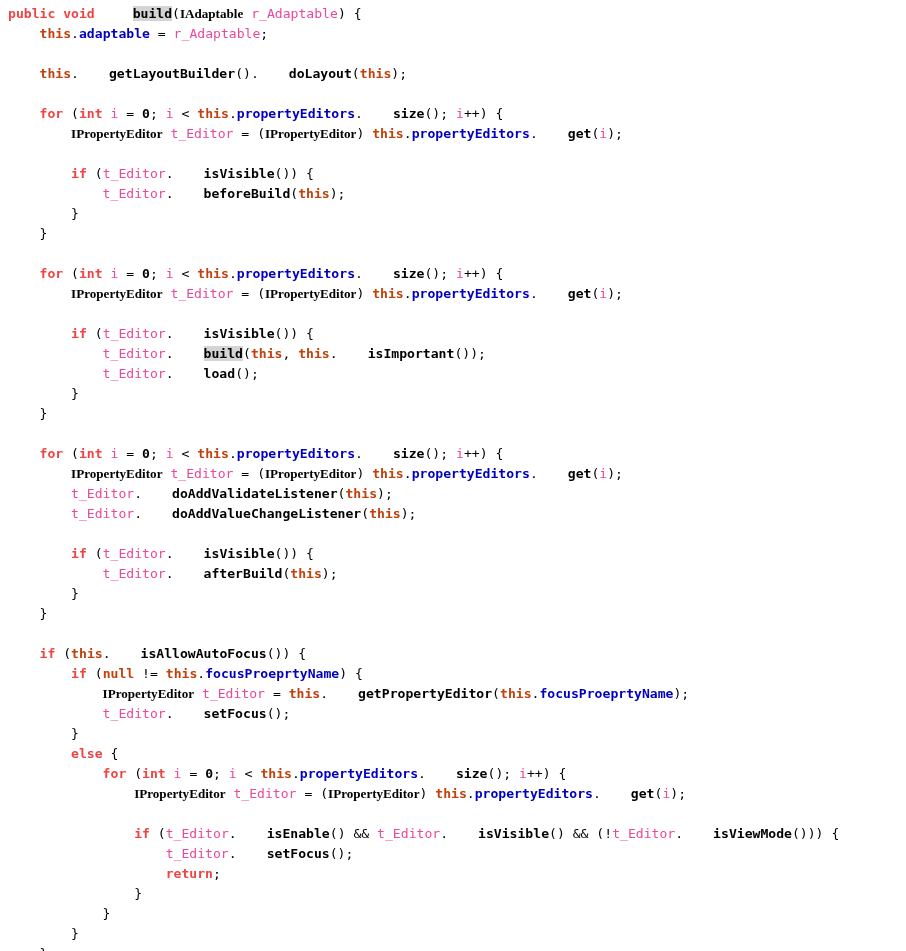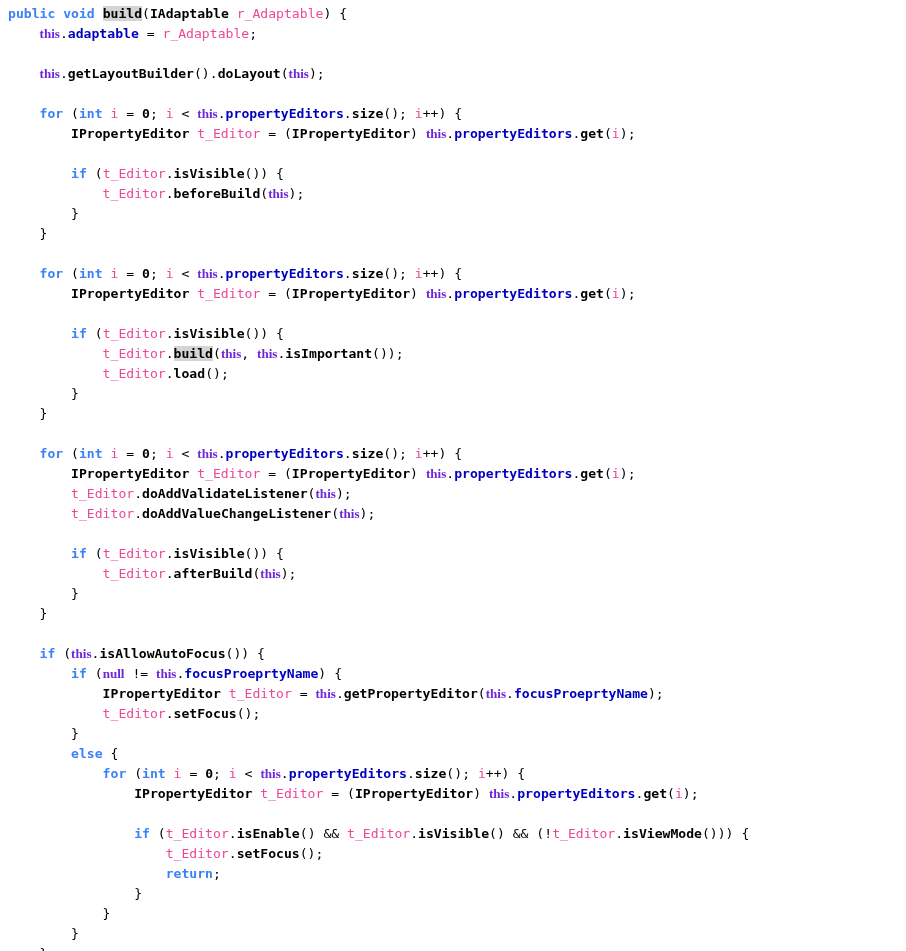--- a/index.html
+++ b/index.html
@@ -16,26 +16,26 @@
   #code-listing {
     padding: 4px 0 0 8px;
     font-size: 13.1px;
     line-height: 20px;
     white-space: pre;
     color: #000000;
     letter-spacing: 0px;
   }
   .ln { display: block; height: 20px; }
   
-  .kw   { color: #3b82f6; font-weight: bold; }   
-  .this { color: #6d28d9; font-weight: bold; font-family: Liberation Serif, serif; }   
+  .kw   { color: #ef4444; font-weight: bold; }   
+  .this { color: #c2410c; font-weight: bold; }   
   .fld  { color: #0000c0; font-weight: bold; }                      
   .loc  { color: #ec4899; }                      
-  .typ  { color: #000000; font-weight: bold; }   
-  .mth  { color: #000000; font-weight: bold; }   
+  .typ  { color: #000000; font-weight: bold; font-family: Liberation Serif, serif; }   
+  .mth  { color: #000000; font-weight: bold; margin-left: 30px; }   
   .pun  { color: #000000; }                      
   .num  { color: #000000; font-weight: bold; }   
   .hl   { background: #d4d4d4; }                 
 </style>
 </head>
 <body>
 
 <div id="code-listing"><div class="ln"><span class="kw">public</span> <span class="kw">void</span> <span class="mth hl">build</span><span class="pun">(</span><span class="typ">IAdaptable</span> <span class="loc">r_Adaptable</span><span class="pun">)</span> <span class="pun">{</span></div><div class="ln">    <span class="this">this</span><span class="pun">.</span><span class="fld">adaptable</span> <span class="pun">=</span> <span class="loc">r_Adaptable</span><span class="pun">;</span></div><div class="ln">&nbsp;</div><div class="ln">    <span class="this">this</span><span class="pun">.</span><span class="mth">getLayoutBuilder</span><span class="pun">().</span><span class="mth">doLayout</span><span class="pun">(</span><span class="this">this</span><span class="pun">);</span></div><div class="ln">&nbsp;</div><div class="ln">    <span class="kw">for</span> <span class="pun">(</span><span class="kw">int</span> <span class="loc">i</span> <span class="pun">=</span> <span class="num">0</span><span class="pun">;</span> <span class="loc">i</span> <span class="pun">&lt;</span> <span class="this">this</span><span class="pun">.</span><span class="fld">propertyEditors</span><span class="pun">.</span><span class="mth">size</span><span class="pun">();</span> <span class="loc">i</span><span class="pun">++)</span> <span class="pun">{</span></div><div class="ln">        <span class="typ">IPropertyEditor</span> <span class="loc">t_Editor</span> <span class="pun">=</span> <span class="pun">(</span><span class="typ">IPropertyEditor</span><span class="pun">)</span> <span class="this">this</span><span class="pun">.</span><span class="fld">propertyEditors</span><span class="pun">.</span><span class="mth">get</span><span class="pun">(</span><span class="loc">i</span><span class="pun">);</span></div><div class="ln">&nbsp;</div><div class="ln">        <span class="kw">if</span> <span class="pun">(</span><span class="loc">t_Editor</span><span class="pun">.</span><span class="mth">isVisible</span><span class="pun">())</span> <span class="pun">{</span></div><div class="ln">            <span class="loc">t_Editor</span><span class="pun">.</span><span class="mth">beforeBuild</span><span class="pun">(</span><span class="this">this</span><span class="pun">);</span></div><div class="ln">        <span class="pun">}</span></div><div class="ln">    <span class="pun">}</span></div><div class="ln">&nbsp;</div><div class="ln">    <span class="kw">for</span> <span class="pun">(</span><span class="kw">int</span> <span class="loc">i</span> <span class="pun">=</span> <span class="num">0</span><span class="pun">;</span> <span class="loc">i</span> <span class="pun">&lt;</span> <span class="this">this</span><span class="pun">.</span><span class="fld">propertyEditors</span><span class="pun">.</span><span class="mth">size</span><span class="pun">();</span> <span class="loc">i</span><span class="pun">++)</span> <span class="pun">{</span></div><div class="ln">        <span class="typ">IPropertyEditor</span> <span class="loc">t_Editor</span> <span class="pun">=</span> <span class="pun">(</span><span class="typ">IPropertyEditor</span><span class="pun">)</span> <span class="this">this</span><span class="pun">.</span><span class="fld">propertyEditors</span><span class="pun">.</span><span class="mth">get</span><span class="pun">(</span><span class="loc">i</span><span class="pun">);</span></div><div class="ln">&nbsp;</div><div class="ln">        <span class="kw">if</span> <span class="pun">(</span><span class="loc">t_Editor</span><span class="pun">.</span><span class="mth">isVisible</span><span class="pun">())</span> <span class="pun">{</span></div><div class="ln">            <span class="loc">t_Editor</span><span class="pun">.</span><span class="mth hl">build</span><span class="pun">(</span><span class="this">this</span><span class="pun">,</span> <span class="this">this</span><span class="pun">.</span><span class="mth">isImportant</span><span class="pun">());</span></div><div class="ln">            <span class="loc">t_Editor</span><span class="pun">.</span><span class="mth">load</span><span class="pun">();</span></div><div class="ln">        <span class="pun">}</span></div><div class="ln">    <span class="pun">}</span></div><div class="ln">&nbsp;</div><div class="ln">    <span class="kw">for</span> <span class="pun">(</span><span class="kw">int</span> <span class="loc">i</span> <span class="pun">=</span> <span class="num">0</span><span class="pun">;</span> <span class="loc">i</span> <span class="pun">&lt;</span> <span class="this">this</span><span class="pun">.</span><span class="fld">propertyEditors</span><span class="pun">.</span><span class="mth">size</span><span class="pun">();</span> <span class="loc">i</span><span class="pun">++)</span> <span class="pun">{</span></div><div class="ln">        <span class="typ">IPropertyEditor</span> <span class="loc">t_Editor</span> <span class="pun">=</span> <span class="pun">(</span><span class="typ">IPropertyEditor</span><span class="pun">)</span> <span class="this">this</span><span class="pun">.</span><span class="fld">propertyEditors</span><span class="pun">.</span><span class="mth">get</span><span class="pun">(</span><span class="loc">i</span><span class="pun">);</span></div><div class="ln">        <span class="loc">t_Editor</span><span class="pun">.</span><span class="mth">doAddValidateListener</span><span class="pun">(</span><span class="this">this</span><span class="pun">);</span></div><div class="ln">        <span class="loc">t_Editor</span><span class="pun">.</span><span class="mth">doAddValueChangeListener</span><span class="pun">(</span><span class="this">this</span><span class="pun">);</span></div><div class="ln">&nbsp;</div><div class="ln">        <span class="kw">if</span> <span class="pun">(</span><span class="loc">t_Editor</span><span class="pun">.</span><span class="mth">isVisible</span><span class="pun">())</span> <span class="pun">{</span></div><div class="ln">            <span class="loc">t_Editor</span><span class="pun">.</span><span class="mth">afterBuild</span><span class="pun">(</span><span class="this">this</span><span class="pun">);</span></div><div class="ln">        <span class="pun">}</span></div><div class="ln">    <span class="pun">}</span></div><div class="ln">&nbsp;</div><div class="ln">    <span class="kw">if</span> <span class="pun">(</span><span class="this">this</span><span class="pun">.</span><span class="mth">isAllowAutoFocus</span><span class="pun">())</span> <span class="pun">{</span></div><div class="ln">        <span class="kw">if</span> <span class="pun">(</span><span class="this">null</span> <span class="pun">!=</span> <span class="this">this</span><span class="pun">.</span><span class="fld">focusProeprtyName</span><span class="pun">)</span> <span class="pun">{</span></div><div class="ln">            <span class="typ">IPropertyEditor</span> <span class="loc">t_Editor</span> <span class="pun">=</span> <span class="this">this</span><span class="pun">.</span><span class="mth">getPropertyEditor</span><span class="pun">(</span><span class="this">this</span><span class="pun">.</span><span class="fld">focusProeprtyName</span><span class="pun">);</span></div><div class="ln">            <span class="loc">t_Editor</span><span class="pun">.</span><span class="mth">setFocus</span><span class="pun">();</span></div><div class="ln">        <span class="pun">}</span></div><div class="ln">        <span class="kw">else</span> <span class="pun">{</span></div><div class="ln">            <span class="kw">for</span> <span class="pun">(</span><span class="kw">int</span> <span class="loc">i</span> <span class="pun">=</span> <span class="num">0</span><span class="pun">;</span> <span class="loc">i</span> <span class="pun">&lt;</span> <span class="this">this</span><span class="pun">.</span><span class="fld">propertyEditors</span><span class="pun">.</span><span class="mth">size</span><span class="pun">();</span> <span class="loc">i</span><span class="pun">++)</span> <span class="pun">{</span></div><div class="ln">                <span class="typ">IPropertyEditor</span> <span class="loc">t_Editor</span> <span class="pun">=</span> <span class="pun">(</span><span class="typ">IPropertyEditor</span><span class="pun">)</span> <span class="this">this</span><span class="pun">.</span><span class="fld">propertyEditors</span><span class="pun">.</span><span class="mth">get</span><span class="pun">(</span><span class="loc">i</span><span class="pun">);</span></div><div class="ln">&nbsp;</div><div class="ln">                <span class="kw">if</span> <span class="pun">(</span><span class="loc">t_Editor</span><span class="pun">.</span><span class="mth">isEnable</span><span class="pun">()</span> <span class="pun">&amp;&amp;</span> <span class="loc">t_Editor</span><span class="pun">.</span><span class="mth">isVisible</span><span class="pun">()</span> <span class="pun">&amp;&amp;</span> <span class="pun">(!</span><span class="loc">t_Editor</span><span class="pun">.</span><span class="mth">isViewMode</span><span class="pun">()))</span> <span class="pun">{</span></div><div class="ln">                    <span class="loc">t_Editor</span><span class="pun">.</span><span class="mth">setFocus</span><span class="pun">();</span></div><div class="ln">                    <span class="kw">return</span><span class="pun">;</span></div><div class="ln">                <span class="pun">}</span></div><div class="ln">            <span class="pun">}</span></div><div class="ln">        <span class="pun">}</span></div><div class="ln">    <span class="pun">}</span></div></div>
 
 </body></html>

